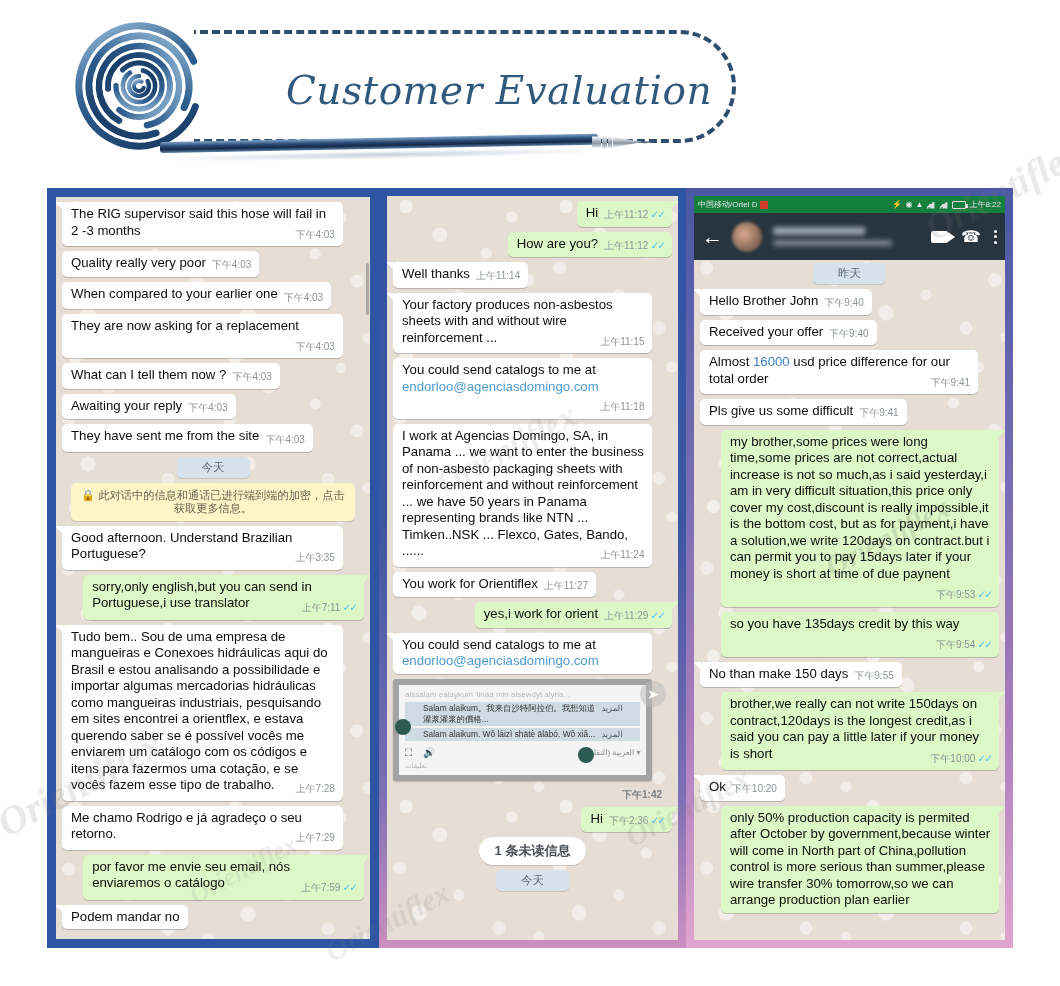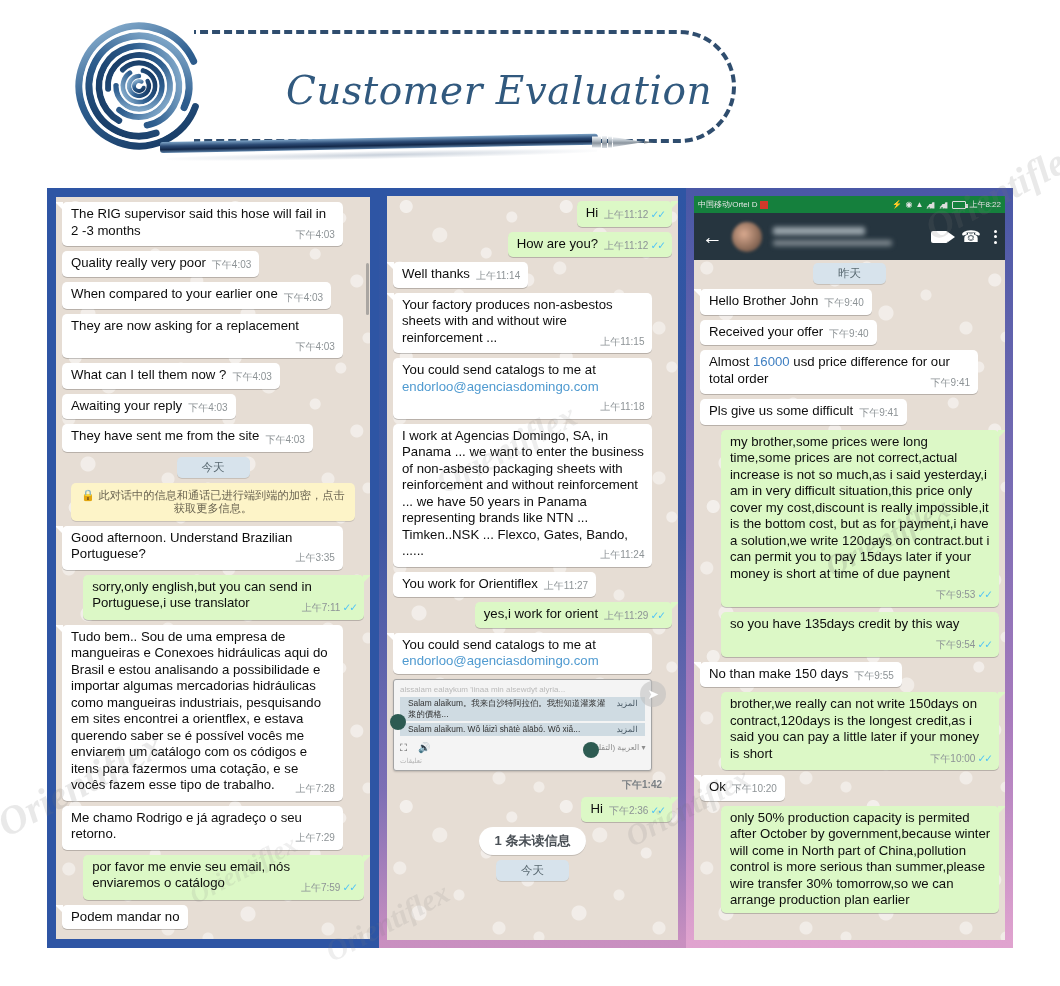--- a/index.html
+++ b/index.html
@@ -169,26 +169,26 @@
   .hd-icons { display:flex; align-items:center; gap:13px; color:#fff; }
   .ic-video { width:17px; height:12px; background:#fff; border-radius:2px; position:relative; }
   .ic-video::after { content:""; position:absolute; right:-7px; top:1px;
      border-style:solid; border-width:5px 0 5px 7px; border-color:transparent transparent transparent #fff; }
   .ic-phone { font-size:16px; }
   .ic-dots { display:flex; flex-direction:column; gap:2.5px; }
   .ic-dots i { width:3px; height:3px; background:#fff; border-radius:50%; display:block; }
 
   
   .trans-card {
-    background:#f4f4f4; border:1px solid #a3a3a3; border-radius:3px;
+    background:#f4f4f4; border:6px solid #a3a3a3; border-radius:3px;
     width: 93%; padding: 5px 6px; font-size: 8.4px; color:#333;
     position: relative; box-shadow: 0 1px 2px rgba(0,0,0,.18);
   }
   .tr-faded { color:#b9b9b9; font-size:8px; margin-bottom:3px; white-space:nowrap; overflow:hidden; }
-  .tr-sel { background:#cfdbe2; padding:1px 8px; margin-bottom:2px; line-height:11px;
+  .tr-sel { background:#cfdbe2; padding:1px 18px; margin-bottom:2px; line-height:11px;
             display:flex; justify-content:space-between; gap:4px; }
   .tr-sel span.ar { color:#4a5a66; }
   .tr-icons { display:flex; align-items:center; gap:11px; margin-top:6px; color:#555; font-size:10px; }
   .tr-lang { margin-left:auto; color:#8e8e8e; font-size:8px; }
   .tr-foot { color:#b5b5b5; font-size:7px; margin-top:3px; }
   .blob { position:absolute; width:16px; height:16px; border-radius:50%; background:#2d5b52; }
   .share-circle {
     position:absolute; right:6px; top:2px; width:26px; height:26px; border-radius:50%;
     background: rgba(190,190,190,.55); color:#fff; display:flex; align-items:center;
     justify-content:center; font-size:14px;

